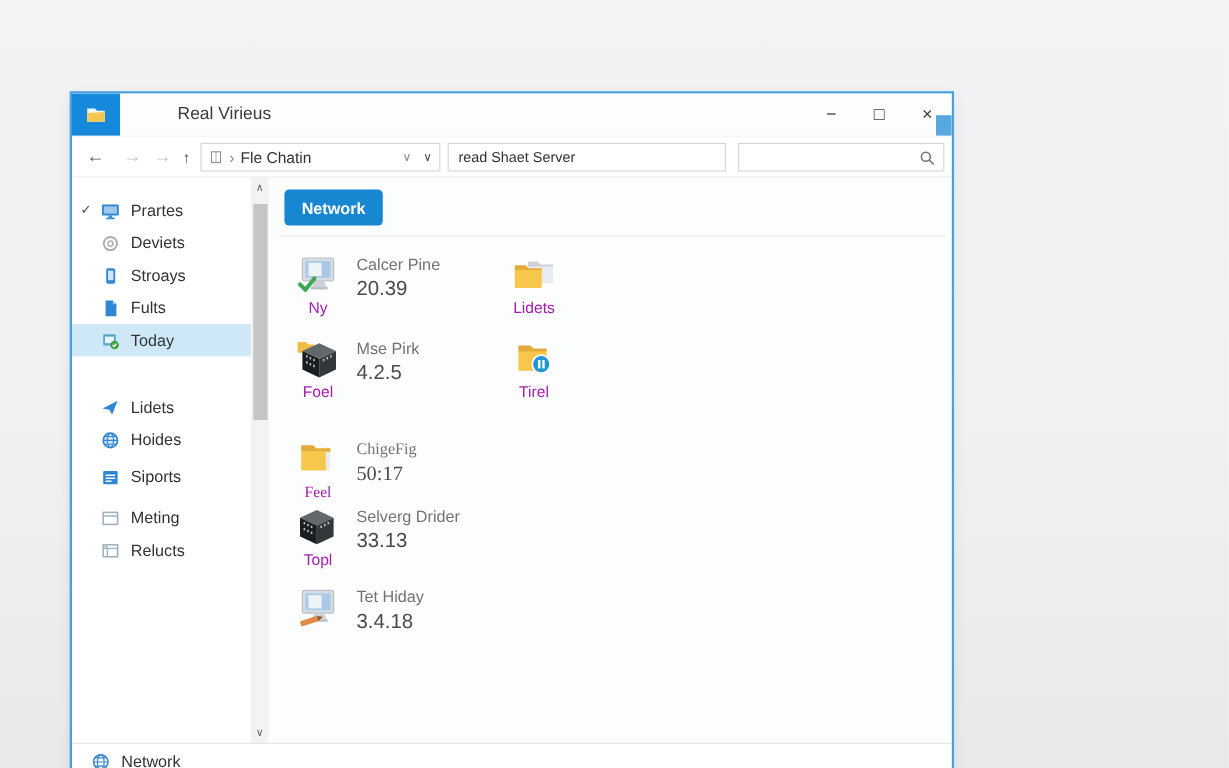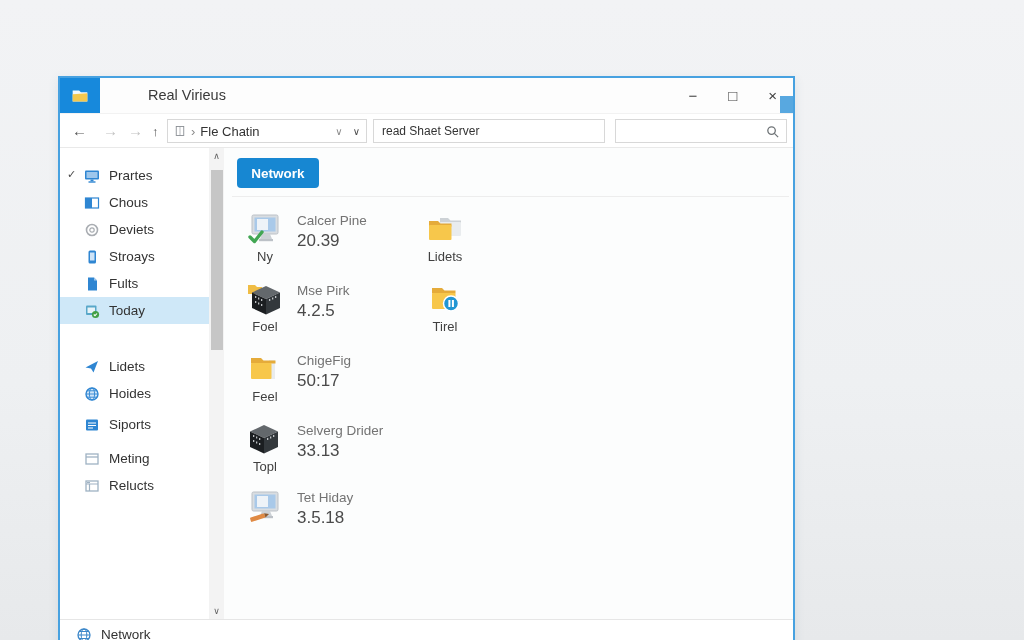--- a/index.html
+++ b/index.html
@@ -59,21 +59,21 @@
   .network-btn { position:absolute; left:13px; top:10px; width:82px; height:30px; background:#1787d2;
     border:0; border-radius:4px; color:#fff; font-family:inherit; font-size:13.5px; font-weight:bold;
     display:flex; align-items:center; justify-content:center; cursor:default; }
   .main-divider { position:absolute; left:8px; right:4px; top:48px; border-top:1px solid #ededed; }
   .items { position:absolute; left:0; top:50px; right:0; bottom:0; }
   .item { position:absolute; width:170px; }
   .ficon { display:block; width:36px; height:36px; }
   .meta { position:absolute; left:50px; top:1px; }
   .ititle { font-size:13.5px; color:#737373; white-space:nowrap; }
   .isub { font-size:17px; color:#4a4a4a; margin-top:3px; }
-  .icap { font-size:13px; color:#404040; margin-top:1px; width:44px; margin-left:-4px; text-align:center; }
+  .icap { font-size:13px; color:#a21caf; margin-top:1px; width:44px; margin-left:-4px; text-align:center; }
   
   .statusbar { position:absolute; left:0; right:0; bottom:0; height:30px; background:#fff;
     border-top:1px solid #e6e6e6; display:flex; align-items:center; gap:9px; padding-left:16px;
     font-size:13.5px; color:#333; }
 </style>
 </head>
 <body>
 
 <div class="window">
 
@@ -130,27 +130,20 @@
     <div class="sidebar">
       <div class="side-row">
         <span class="check">✓</span>
         <svg class="s-icon" viewBox="0 0 16 16">
           <rect x="1" y="2.5" width="14" height="9" rx="1" fill="#2f86d2"></rect>
           <rect x="2.5" y="4" width="11" height="6" fill="#9ec7ec"></rect>
           <rect x="6.5" y="11.5" width="3" height="1.8" fill="#2f86d2"></rect>
           <rect x="4.5" y="13.3" width="7" height="1.4" fill="#2f86d2"></rect>
         </svg>
         <span>Prartes</span>
-      </div>
-      <div class="side-row">
-        <svg class="s-icon" viewBox="0 0 16 16">
-          <rect x="1.5" y="3" width="13" height="10" fill="#fff" stroke="#2f86d2" stroke-width="1.2"></rect>
-          <rect x="1.5" y="3" width="6.5" height="10" fill="#2f86d2"></rect>
-        </svg>
-        <span>Chous</span>
       </div>
       <div class="side-row">
         <svg class="s-icon" viewBox="0 0 16 16">
           <circle cx="8" cy="8" r="5.5" fill="none" stroke="#a9adb2" stroke-width="1.6"></circle>
           <circle cx="8" cy="8" r="2.2" fill="none" stroke="#a9adb2" stroke-width="1.2"></circle>
         </svg>
         <span>Deviets</span>
       </div>
       <div class="side-row">
         <svg class="s-icon" viewBox="0 0 16 16">
@@ -284,21 +277,21 @@
           <svg class="ficon" viewBox="0 0 36 36">
             <path d="M5 6h10l2.5 2.5h11v3H5z" fill="#e5ab3a"></path>
             <rect x="5" y="11" width="23.5" height="16" rx="1" fill="#f7c74b"></rect>
             <circle cx="24" cy="21.5" r="7.5" fill="#2196d3" stroke="#fff" stroke-width="1.5"></circle>
             <rect x="21.4" y="18" width="2" height="7" fill="#fff"></rect>
             <rect x="24.9" y="18" width="2" height="7" fill="#fff"></rect>
           </svg>
           <div class="icap">Tirel</div>
         </div>
 
-        <div class="item detail" style="left:23px; top:154px;">
+        <div class="item detail" style="left:23px; top:167px;font-family:Liberation Serif, serif;">
           <svg class="ficon" viewBox="0 0 36 36">
             <rect x="22" y="8" width="6" height="19" fill="#e9ecee"></rect>
             <path d="M4 6h10l2.5 2.5h12v3H4z" fill="#e5ab3a"></path>
             <rect x="4" y="11" width="20.5" height="16" rx="1" fill="#f7c74b"></rect>
           </svg>
           <div class="meta">
             <div class="ititle">ChigeFig</div>
             <div class="isub">50:17</div>
           </div>
           <div class="icap">Feel</div>
@@ -335,21 +328,21 @@
             <rect x="10" y="7" width="11" height="11" fill="#eef3f8"></rect>
             <path d="M15 22h8l2 5H13z" fill="#ccd1d6"></path>
             <rect x="12" y="27" width="14" height="2.2" fill="#bcc1c7"></rect>
             <g transform="rotate(-18 12 28)">
               <rect x="3" y="26" width="15" height="4.5" rx="1" fill="#e08a44"></rect>
               <polygon points="18,26 22.5,28.2 18,30.5" fill="#8d5a2f"></polygon>
             </g>
           </svg>
           <div class="meta">
             <div class="ititle">Tet Hiday</div>
-            <div class="isub">3.5.18</div>
+            <div class="isub">3.4.18</div>
           </div>
         </div>
 
       </div>
     </div>
   </div>
 
   <div class="statusbar">
     <svg width="16" height="16" viewBox="0 0 16 16">
       <circle cx="8" cy="8" r="6" fill="none" stroke="#3c87c9" stroke-width="1.3"></circle>

